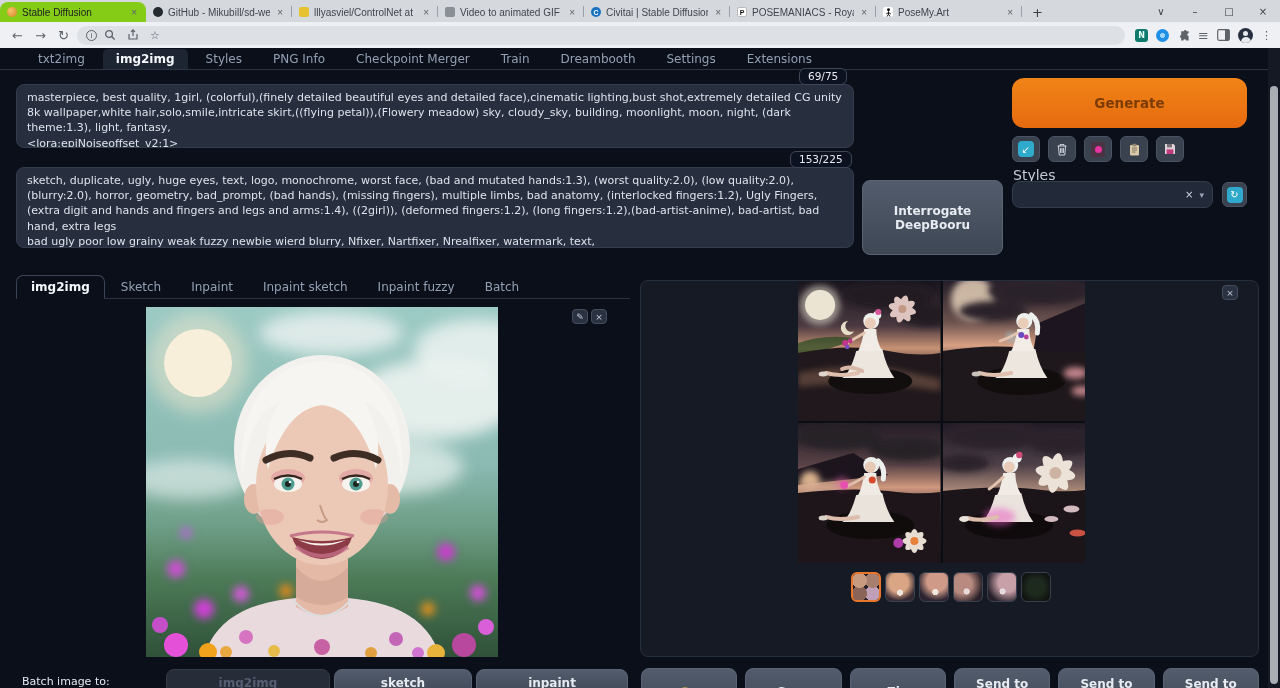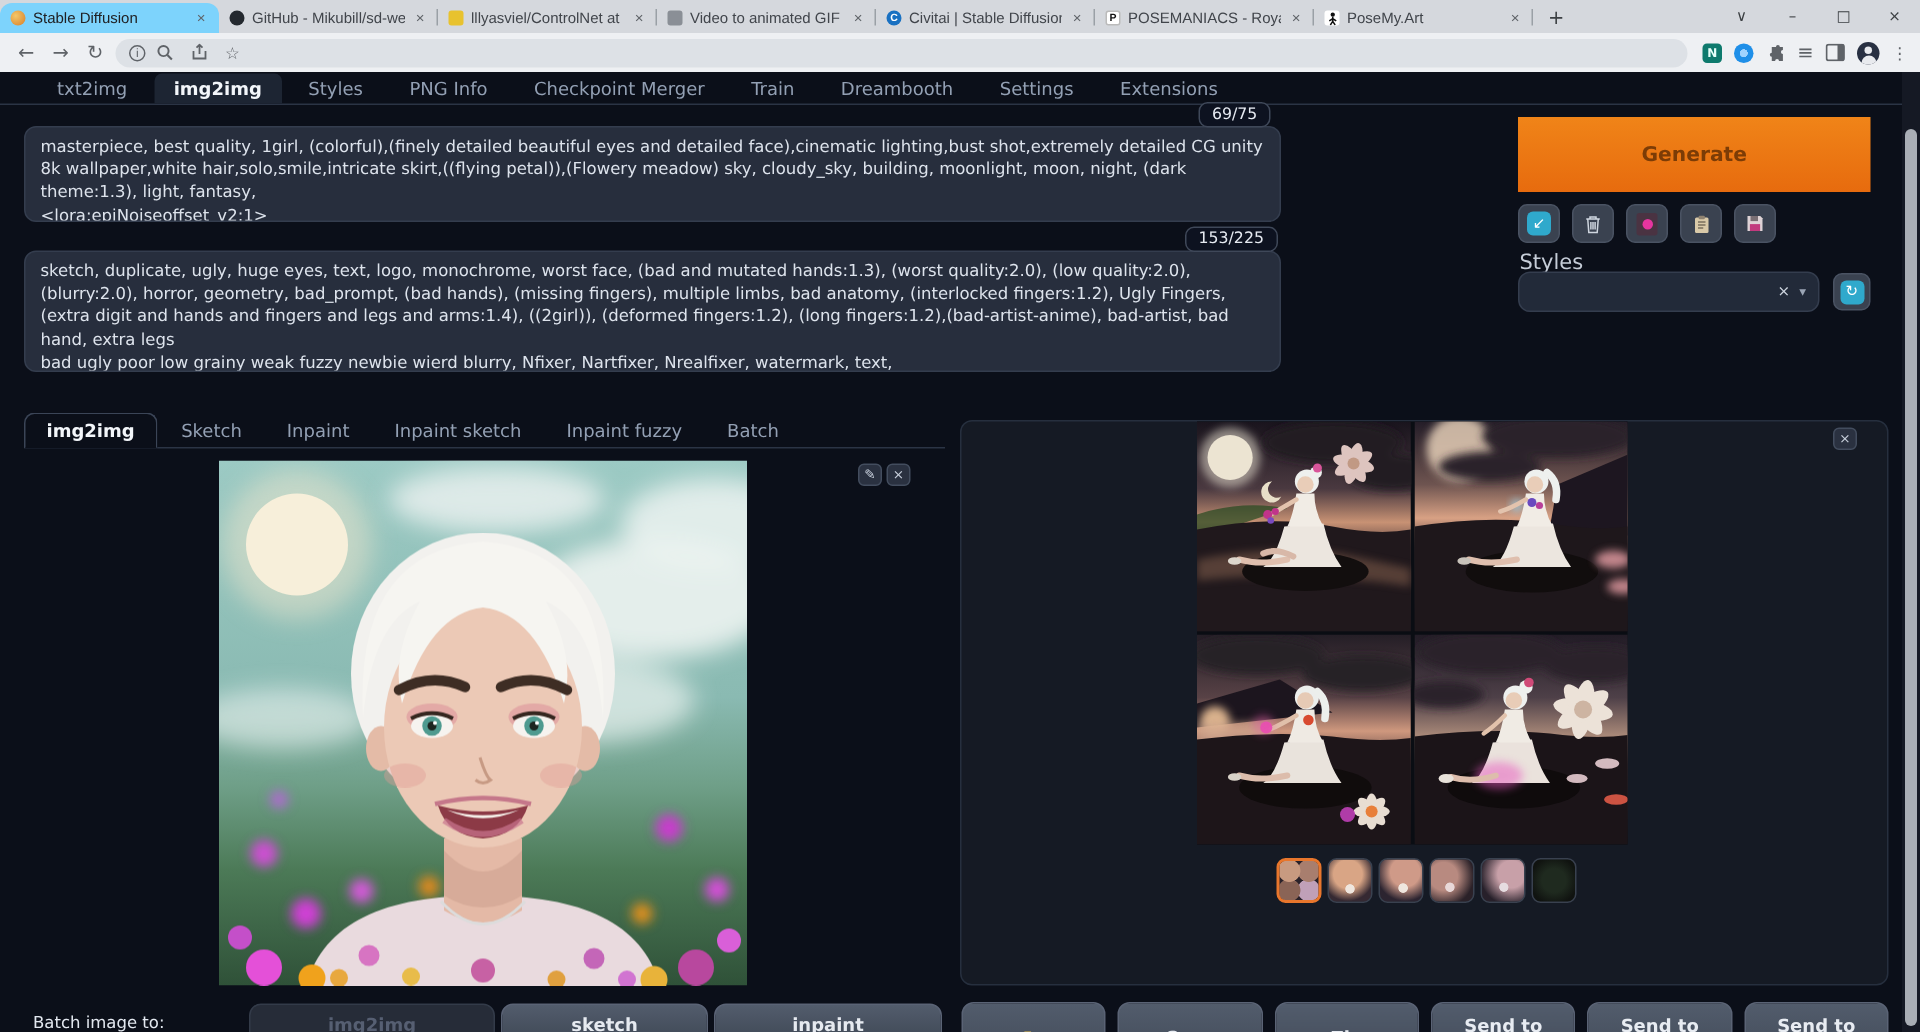--- a/index.html
+++ b/index.html
@@ -6,21 +6,21 @@
   * { margin:0; padding:0; box-sizing:border-box; }
   html,body { width:1280px; height:688px; overflow:hidden; background:#0b0f19;
     font-family:"DejaVu Sans",sans-serif; }
 
   
   .chrome { position:absolute; inset:0 0 auto 0; height:48px; }
   .tabstrip { height:22px; background:#d5d8dd; display:flex; align-items:flex-end; }
   .tab { width:146px; height:20px; display:flex; align-items:center; gap:5px; padding:0 7px;
     font:10px "Liberation Sans",sans-serif; color:#41454b; border-radius:8px 8px 0 0; position:relative; }
   .tab:not(.active)::after { content:""; position:absolute; right:0; top:4px; width:1px; height:11px; background:#9aa0a6; }
-  .tab.active { background:#7dd3fc; color:#202124; }
+  .tab.active { background:#84cc16; color:#202124; }
   .fav { width:10px; height:10px; border-radius:50%; flex:none; display:flex; align-items:center;
     justify-content:center; font-size:7px; font-weight:bold; color:#fff; }
   .fav.sd { background:radial-gradient(circle at 35% 35%, #f3c76a, #d97e26); }
   .fav.gh { background:#24292f; }
   .fav.cn { background:#e8c22e; border-radius:2px; }
   .fav.gif { background:#8a8f96; border-radius:2px; }
   .fav.civ { background:#1971c2; }
   .fav.pm { background:#fff; color:#111; border:1px solid #bbb; border-radius:2px; }
   .fav.pma { background:#fff; border-radius:2px; }
   .tabtitle { flex:1; overflow:hidden; white-space:nowrap; }
@@ -57,21 +57,21 @@
   .navtab.active { color:#f3f6fa; background:#1d2533; font-weight:bold; }
 
   textarea.pta { position:absolute; left:16px; width:838px; background:#272e3d; border:1px solid #343d4e;
     border-radius:8px; color:#dde3ec; font:11px/1.38 "DejaVu Sans",sans-serif; padding:5px 10px; resize:none;
     outline:none; overflow:hidden; }
   .counter { position:absolute; font-size:10.5px; color:#e6eaf1; background:#0d1220; border:1px solid #3f4859;
     border-radius:6px; padding:1px 8px 2px; }
   .sidebtn { position:absolute; left:862px; width:141px; border-radius:8px; border:1px solid #5a6375;
     background:linear-gradient(180deg,#525c6c,#3e4754); color:#e8ecf2; font-size:12px; font-weight:600;
     display:flex; align-items:center; justify-content:center; text-align:center; padding:0 14px; }
-  .genbtn { position:absolute; left:1012px; top:30px; width:235px; height:50px; border-radius:0;
+  .genbtn { position:absolute; left:1012px; top:30px; width:235px; height:50px; border-radius:12px;
     background:linear-gradient(180deg,#f08418,#e76b0e); color:#7c3c06; font-size:13.5px; font-weight:bold;
     display:flex; align-items:center; justify-content:center; }
   .tools { position:absolute; left:1012px; top:88px; display:flex; gap:8px; }
   .toolbtn { width:28px; height:26px; border-radius:6px; background:#3a4250; border:1px solid #4a5363;
     display:flex; align-items:center; justify-content:center; }
   .tool-paste,.tool-refresh { width:16px; height:16px; border-radius:4px; background:#2fa9cc; color:#fff;
     font-size:10px; display:flex; align-items:center; justify-content:center; }
   .tool-card { width:14px; height:15px; border-radius:2px; background:#4a3342; display:flex; align-items:center; justify-content:center; }
   .tool-card i { width:7px; height:7px; border-radius:50%; background:#e635a0; }
   .styleslabel { position:absolute; left:1013px; top:119px; font-size:14px; color:#c6cdd8; }
@@ -236,20 +236,21 @@
 
   <textarea class="pta" style="top: 36px; height: 64px;" spellcheck="false">masterpiece, best quality, 1girl, (colorful),(finely detailed beautiful eyes and detailed face),cinematic lighting,bust shot,extremely detailed CG unity 8k wallpaper,white hair,solo,smile,intricate skirt,((flying petal)),(Flowery meadow) sky, cloudy_sky, building, moonlight, moon, night, (dark theme:1.3), light, fantasy,
 &lt;lora:epiNoiseoffset_v2:1&gt;</textarea>
   <span class="counter" style="left:799px;top:20px;">69/75</span>
 
   <textarea class="pta" style="top: 119px; height: 81px;" spellcheck="false">sketch, duplicate, ugly, huge eyes, text, logo, monochrome, worst face, (bad and mutated hands:1.3), (worst quality:2.0), (low quality:2.0), (blurry:2.0), horror, geometry, bad_prompt, (bad hands), (missing fingers), multiple limbs, bad anatomy, (interlocked fingers:1.2), Ugly Fingers, (extra digit and hands and fingers and legs and arms:1.4), ((2girl)), (deformed fingers:1.2), (long fingers:1.2),(bad-artist-anime), bad-artist, bad hand, extra legs
 bad ugly poor low grainy weak fuzzy newbie wierd blurry, Nfixer, Nartfixer, Nrealfixer, watermark, text,
  lowers, bad anatomy, bad hands, missing fingers, extra digit, fewer digits, cropped, worst quality, low quality</textarea>
   <span class="counter" style="left:790px;top:103px;">153/225</span>
 
+  <div class="sidebtn" style="top:132px;height:75px;">Interrogate DeepBooru</div>
 
   <div class="genbtn">Generate</div>
 
   <div class="tools">
     <div class="toolbtn">
         <span class="tool-paste">↙</span>
       </div>
     <div class="toolbtn">
       <svg width="12" height="13" viewBox="0 0 12 13">
           <path d="M1.5 3 H10.5 M4 3 V1.6 H8 V3 M2.5 3 L3.2 12 H8.8 L9.5 3 M4.6 5 V10 M6 5 V10 M7.4 5 V10" fill="none" stroke="#cfd6df" stroke-width="1"></path>

